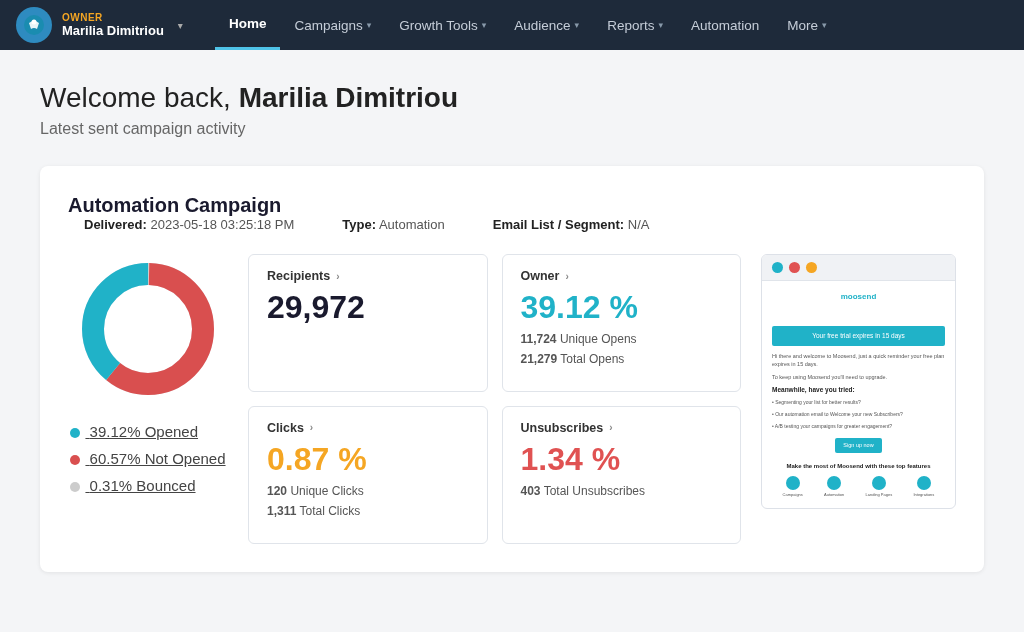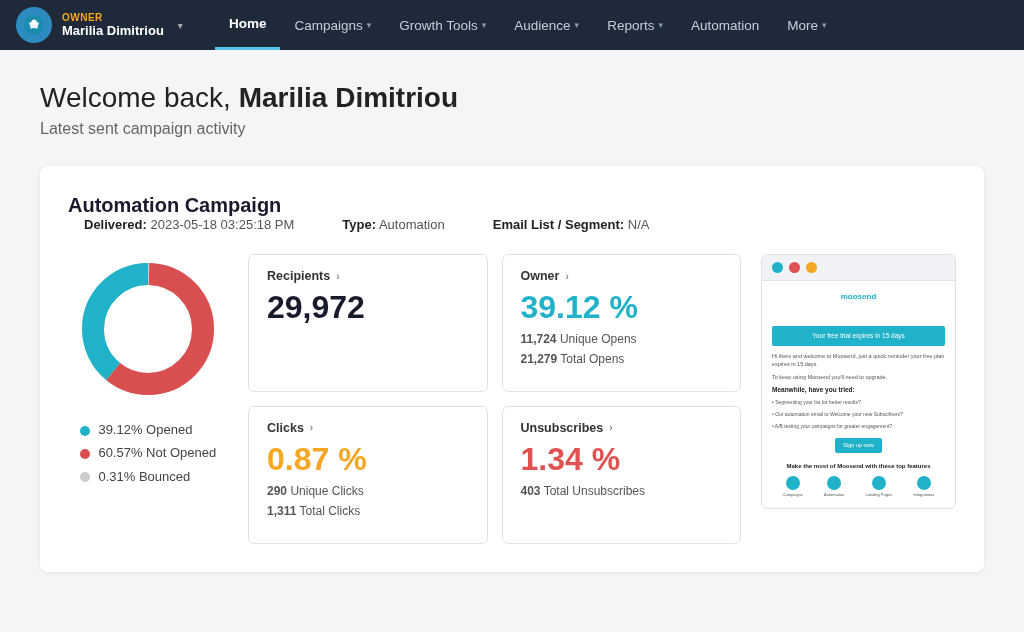--- a/index.html
+++ b/index.html
@@ -126,23 +126,24 @@
 
     
     .donut-container {
       display: flex;
       flex-direction: column;
       align-items: center;
       min-width: 160px;
     }
     .donut-legend {
       margin-top: 14px;
-      font-size: 13px;
+      font-size: 15px;
       color: #444;
       line-height: 1.8;
+      text-decoration: underline;
     }
     .legend-dot {
       display: inline-block;
       width: 10px;
       height: 10px;
       border-radius: 50%;
       margin-right: 5px;
       vertical-align: middle;
     }
 
@@ -414,21 +415,21 @@
           </div>
         </div>
 
         <div class="stat-box">
           <div class="stat-box-header">
             <span>Clicks</span>
             <span class="arrow-right">›</span>
           </div>
           <div class="stat-number orange">0.87 %</div>
           <div class="stat-sub">
-            <strong>290</strong> <span>Unique Clicks</span><br>
+            <strong>120</strong> <span>Unique Clicks</span><br>
             <strong>1,311</strong> <span>Total Clicks</span>
           </div>
         </div>
 
         <div class="stat-box">
           <div class="stat-box-header">
             <span>Unsubscribes</span>
             <span class="arrow-right">›</span>
           </div>
           <div class="stat-number red">1.34 %</div>

